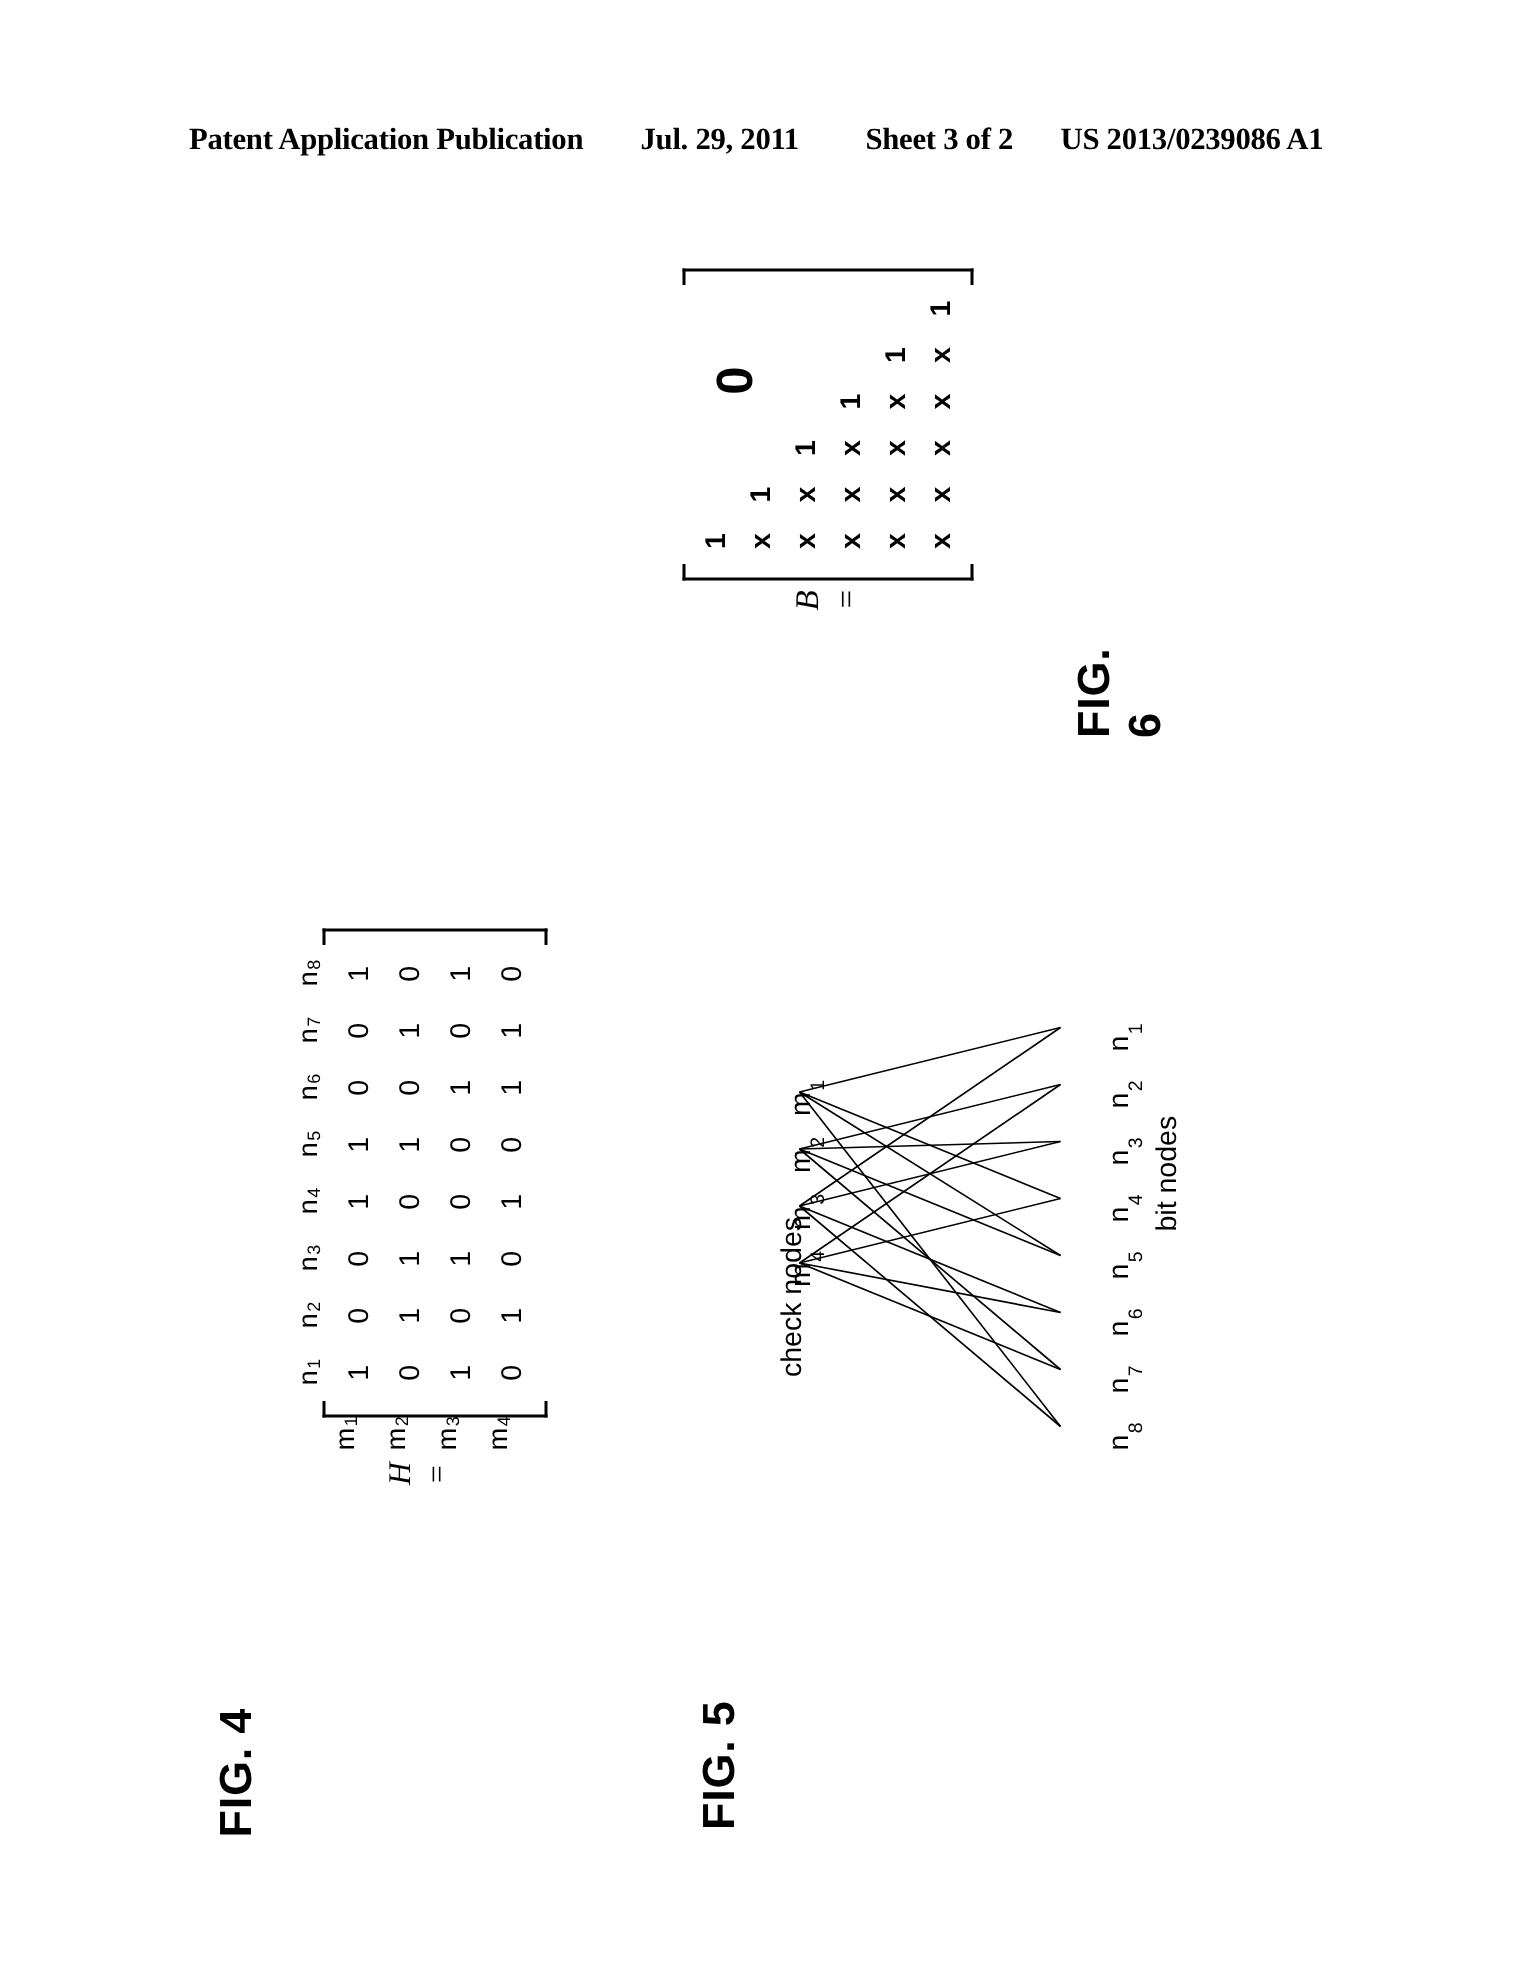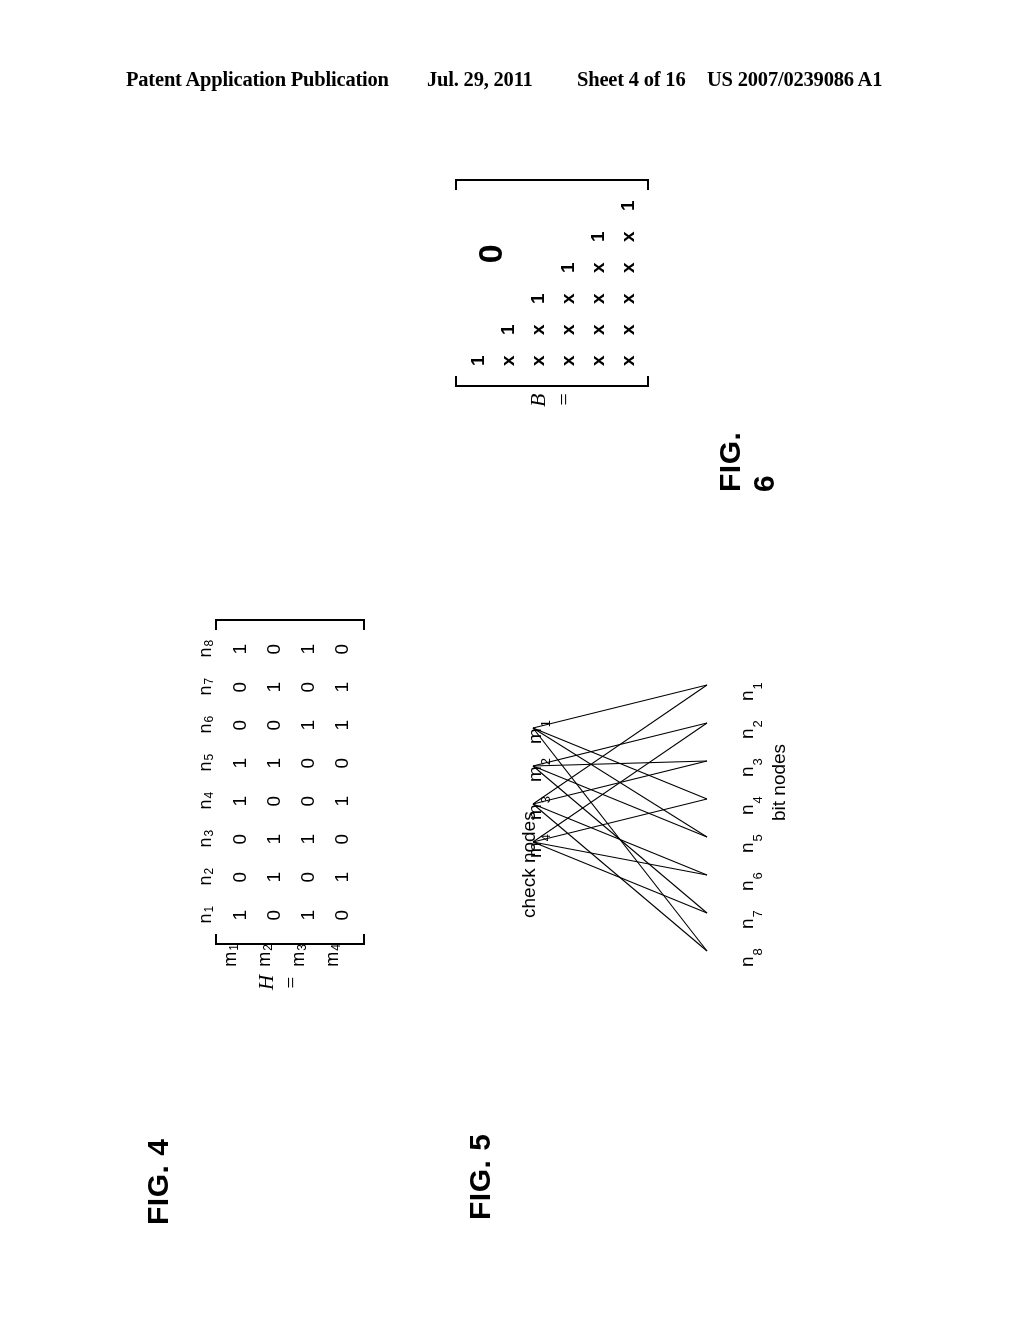--- a/index.html
+++ b/index.html
@@ -12,21 +12,21 @@
     height: 1320px;
     position: relative;
     font-family: "Liberation Serif", serif;
     color: #000;
     overflow: hidden;
   }
 
   
   #header {
     position: absolute;
-    top: 68px;
+    top: 82px;
     left: 0;
     width: 1024px;
     height: 34px;
     display: flex;
     align-items: baseline;
     font-family: "Liberation Serif", serif;
     font-weight: bold;
     font-size: 20.5px;
     letter-spacing: -0.2px;
     white-space: nowrap;
@@ -249,22 +249,22 @@
     font-weight: bold;
     letter-spacing: 0.5px;
   }
 </style>
 </head>
 <body>
 
 <div id="header">
   <span id="hdr-pub">Patent Application Publication</span>
   <span id="hdr-date">Jul. 29, 2011</span>
-  <span id="hdr-sheet">Sheet 4 of 16</span>
-  <span id="hdr-num">US 2007/0239086 A1</span>
+  <span id="hdr-sheet">Sheet 3 of 2</span>
+  <span id="hdr-num">US 2013/0239086 A1</span>
 </div>
 
 <div id="fig6-block">
   <div id="fig6-matrix-rot">
     <div id="fig6-inner">
       <span id="fig6-label">B =</span>
       <div class="bracketed">
         <div id="fig6-grid">
             <div class="cell">1</div>
             <div class="cell blank"></div>

